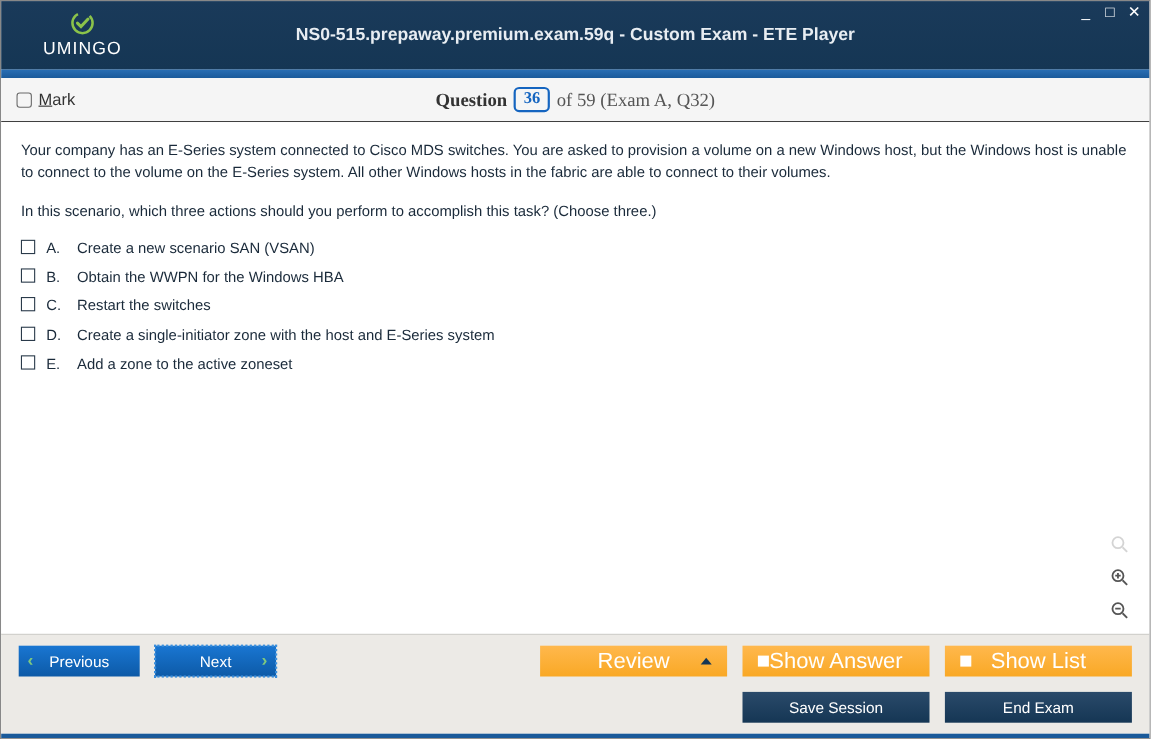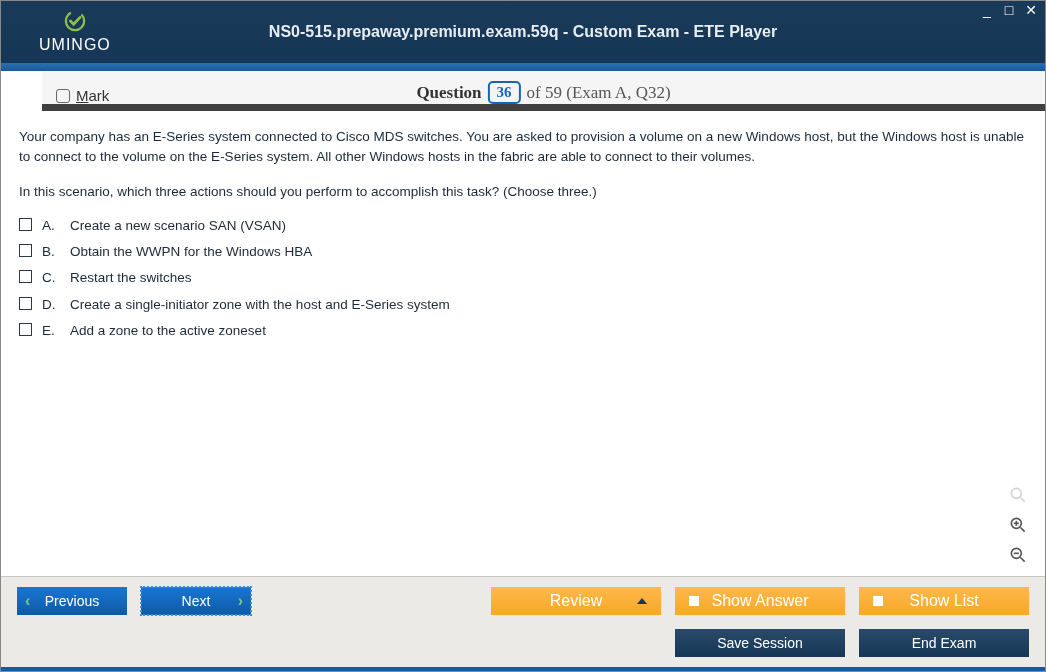--- a/index.html
+++ b/index.html
@@ -64,26 +64,25 @@
   cursor: pointer;
   font-family: Arial, sans-serif;
 }
 .blue-strip {
   height: 8px;
   background: linear-gradient(to bottom, #2a6fb5, #1a5a9a);
 }
 .question-bar {
   height: 40px;
   background: #f5f5f5;
-  border-bottom: 7px solid #404040;
-  display: flex;
-  align-items: flex-end;
+  border-bottom: 1px solid #404040;
+  display: flex;
+  align-items: center;
   padding: 0 14px;
   position: relative;
-  margin-left: 41px;
 }
 .mark-wrap {
   display: flex;
   align-items: center;
   gap: 6px;
 }
 .mark-check {
   width: 14px;
   height: 14px;
   border: 1.5px solid #6a6a6a;
@@ -186,23 +185,23 @@
 }
 .chev-l { left: 8px; color: #7fc97f; }
 .chev-r { right: 8px; color: #7fc97f; }
 .right-group { display: flex; gap: 14px; }
 .btn-orange {
   background: linear-gradient(to bottom, #ffb84d, #f9a825);
   height: 28px;
   display: flex;
   align-items: center;
   color: #fff;
-  font-size: 16px;
-  cursor: pointer;
-  padding: 0 28px;
+  font-size: 20px;
+  cursor: pointer;
+  padding: 0 16px;
   gap: 12px;
 }
 .btn-orange.review { width: 170px; justify-content: flex-end; position: relative; }
 .btn-orange.review .tri {
   width: 0; height: 0;
   border-left: 5px solid transparent;
   border-right: 5px solid transparent;
   border-bottom: 6px solid #153654;
   position: absolute;
   right: 14px;

